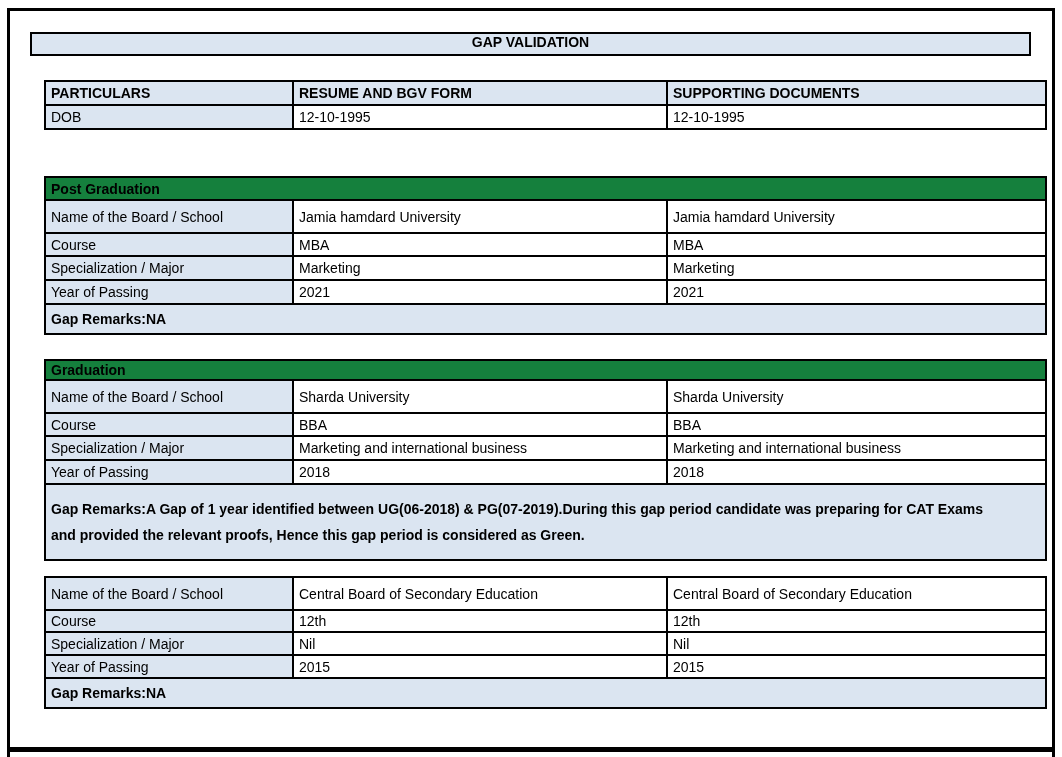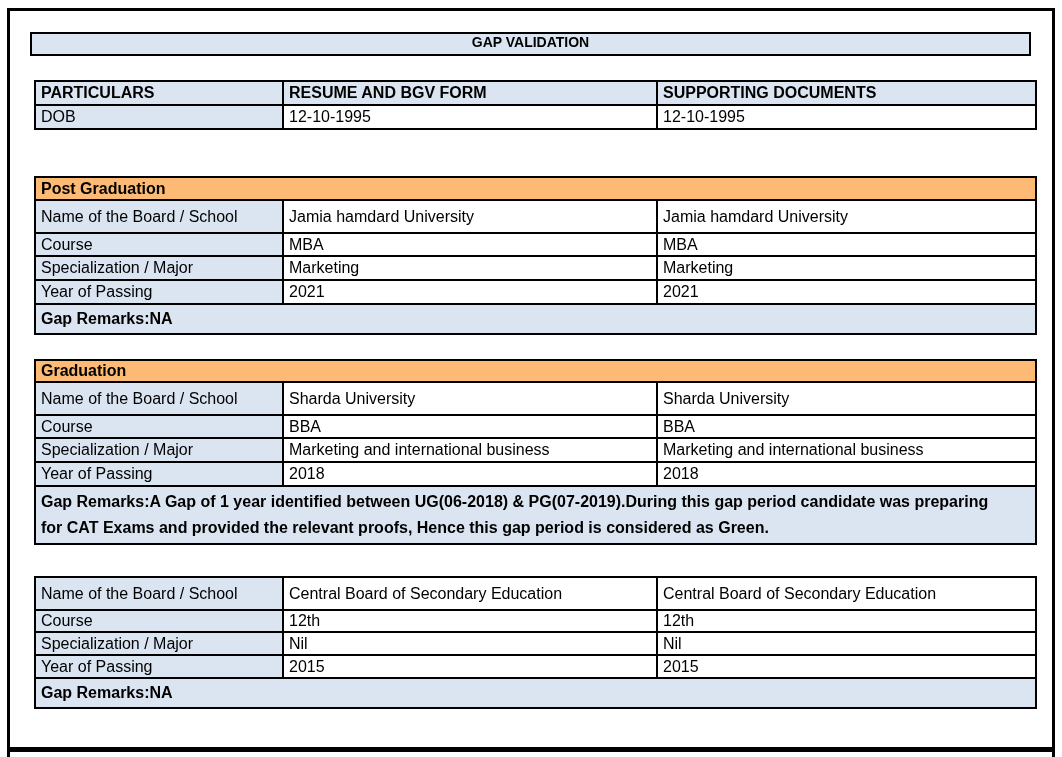--- a/index.html
+++ b/index.html
@@ -23,39 +23,39 @@
     left: 30px; top: 32px;
     width: 1001px; height: 24px;
     box-sizing: border-box;
     background: #dbe5f1;
     border: 2px solid #000;
     display: flex; align-items: flex-start; justify-content: center;
     font-weight: bold; font-size: 14px;
   }
   table.tbl {
     position: absolute;
-    left: 34px;
+    left: 44px;
     width: 1001px;
     border-collapse: collapse;
     table-layout: fixed;
-    font-size: 16px;
+    font-size: 14px;
   }
   table.tbl td {
     border: 2px solid #000;
     padding: 1px 4px 1px 5px;
     vertical-align: middle;
     overflow: hidden;
     white-space: nowrap;
   }
   col.c1 { width: 248px; }
   col.c2 { width: 374px; }
   col.c3 { width: 379px; }
   tr.hdr td { background: #dbe5f1; font-weight: bold; }
   td.lbl { background: #dbe5f1; }
-  tr.sec td { background: #fdba74; font-weight: bold; }
+  tr.sec td { background: #15803d; font-weight: bold; }
   tr.remarks td {
     background: #dbe5f1;
     font-weight: bold;
     white-space: normal;
     line-height: 26px;
     padding-right: 40px;
     vertical-align: middle;
   }
   td.vb { vertical-align: bottom; padding-bottom: 5px; border-radius: 7px; }
   .bottom-bar {
@@ -153,21 +153,21 @@
   <tr style="height:24px">
     <td class="lbl">Specialization / Major</td>
     <td>Marketing and international business</td>
     <td>Marketing and international business</td>
   </tr>
   <tr style="height:24px">
     <td class="lbl">Year of Passing</td>
     <td>2018</td>
     <td>2018</td>
   </tr>
-  <tr class="remarks" style="height:58px">
+  <tr class="remarks" style="height:76px">
     <td colspan="3">Gap Remarks:A Gap of 1 year identified between UG(06-2018) &amp; PG(07-2019).During this gap period candidate was preparing for CAT Exams and provided the relevant proofs, Hence this gap period is considered as Green.</td>
   </tr>
 </tbody>
   </table>
 
 <table class="tbl" style="top:576px">
   <colgroup>
       <col class="c1">
       <col class="c2">
       <col class="c3">

